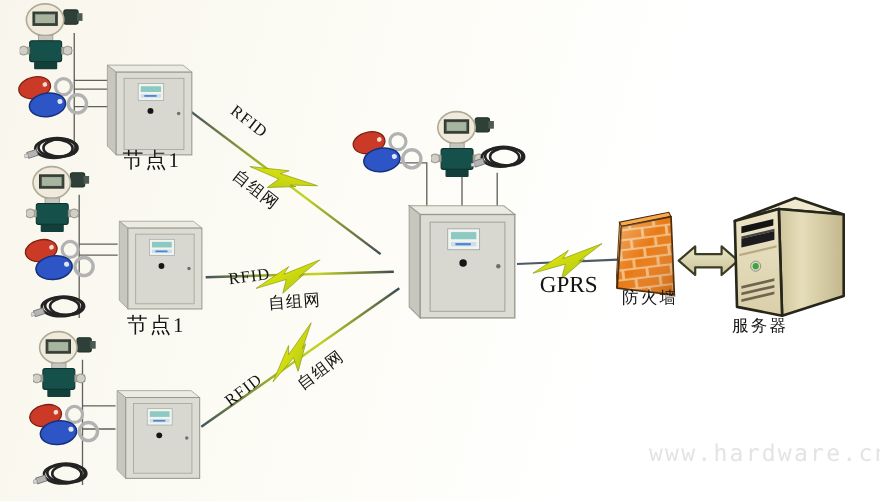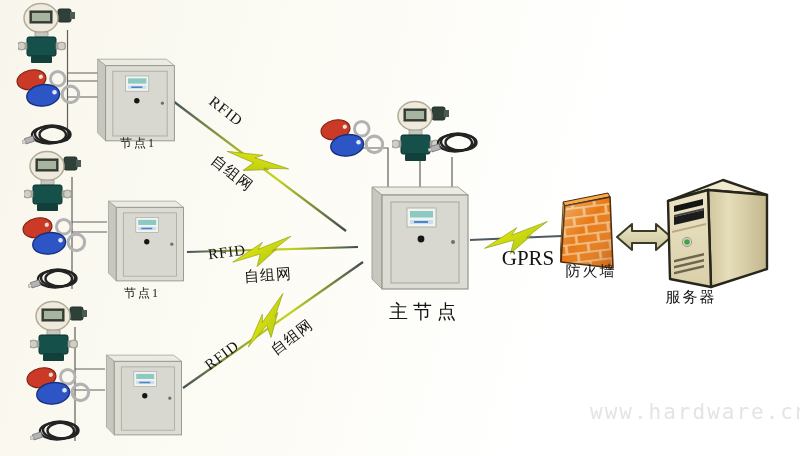--- a/index.html
+++ b/index.html
@@ -4,23 +4,23 @@
 <style>
   html,body{margin:0;padding:0;}
   body{width:800px;height:456px;overflow:hidden;
        font-family:"Liberation Sans","DejaVu Sans",sans-serif;}
   .stage{position:relative;width:800px;height:456px;
          background:linear-gradient(105deg,#f8f6ec 0%,#fcfbf4 35%,#ffffff 70%);}
   .layer{position:absolute;left:0;top:0;width:800px;height:456px;}
   .ic{position:absolute;}
   .lbl{position:absolute;font-family:"Liberation Serif","DejaVu Serif",serif;
        color:#141414;text-align:center;white-space:nowrap;line-height:1.1;}
-  .lbl-node{font-size:12px;letter-spacing:2px;}
+  .lbl-node{font-size:19px;letter-spacing:2px;}
   #lbl-main{font-size:19px;letter-spacing:5px;}
-  #lbl-gprs{font-size:21px;margin-left:11px;}
+  #lbl-gprs{font-size:21px;}
   .lbl-dev{font-size:15px;letter-spacing:2px;}
   .lbl-link{font-size:15px;letter-spacing:1px;}
   #wm{position:absolute;left:590px;top:400px;color:#e4e4e4;
       font-family:"DejaVu Sans Mono","Liberation Mono",monospace;
       font-size:21px;letter-spacing:2px;}
 </style>
 </head>
 <body>
 
 <div class="stage">
@@ -236,21 +236,20 @@
     <polygon points="6,55 40,47 40,49 6,57" fill="#b7ab84"></polygon>
     <circle cx="21" cy="66" r="4.6" fill="#d8d8cc" stroke="#8a8a7a" stroke-width="0.8"></circle>
     <circle cx="21" cy="66" r="2.8" fill="#3fa33f"></circle>
     <polygon points="8,84 38,77 38,79.5 8,86.5" fill="#6e6450"></polygon>
     <polygon points="8,90 38,83 38,85.5 8,92.5" fill="#6e6450"></polygon>
     <polygon points="8,96 38,89 38,91.5 8,98.5" fill="#6e6450"></polygon>
   </svg>
 
   <div class="lbl lbl-node" style="left:100px;top:137px;width:76px">节点1</div>
   <div class="lbl lbl-node" style="left:104px;top:287px;width:76px">节点1</div>
-  <div class="lbl" id="lbl-main" style="left:382px;top:302px;width:86px">主节点</div>
 
   <div class="lbl lbl-link" style="left:198px;top:103px;width:56px;transform:rotate(38deg)">RFID</div>
   <div class="lbl lbl-link" style="left:198px;top:165px;width:68px;transform:rotate(38deg)">自组网</div>
   <div class="lbl lbl-link" style="left:199px;top:244px;width:56px;transform:rotate(-7deg)">RFID</div>
   <div class="lbl lbl-link" style="left:234px;top:267px;width:68px;transform:rotate(-4deg)">自组网</div>
   <div class="lbl lbl-link" style="left:194px;top:347px;width:56px;transform:rotate(-37deg)">RFID</div>
   <div class="lbl lbl-link" style="left:258px;top:329px;width:68px;transform:rotate(-37deg)">自组网</div>
 
   <div class="lbl" id="lbl-gprs" style="left:487px;top:247px;width:60px">GPRS</div>
   <div class="lbl lbl-dev" style="left:557px;top:263px;width:68px">防火墙</div>

